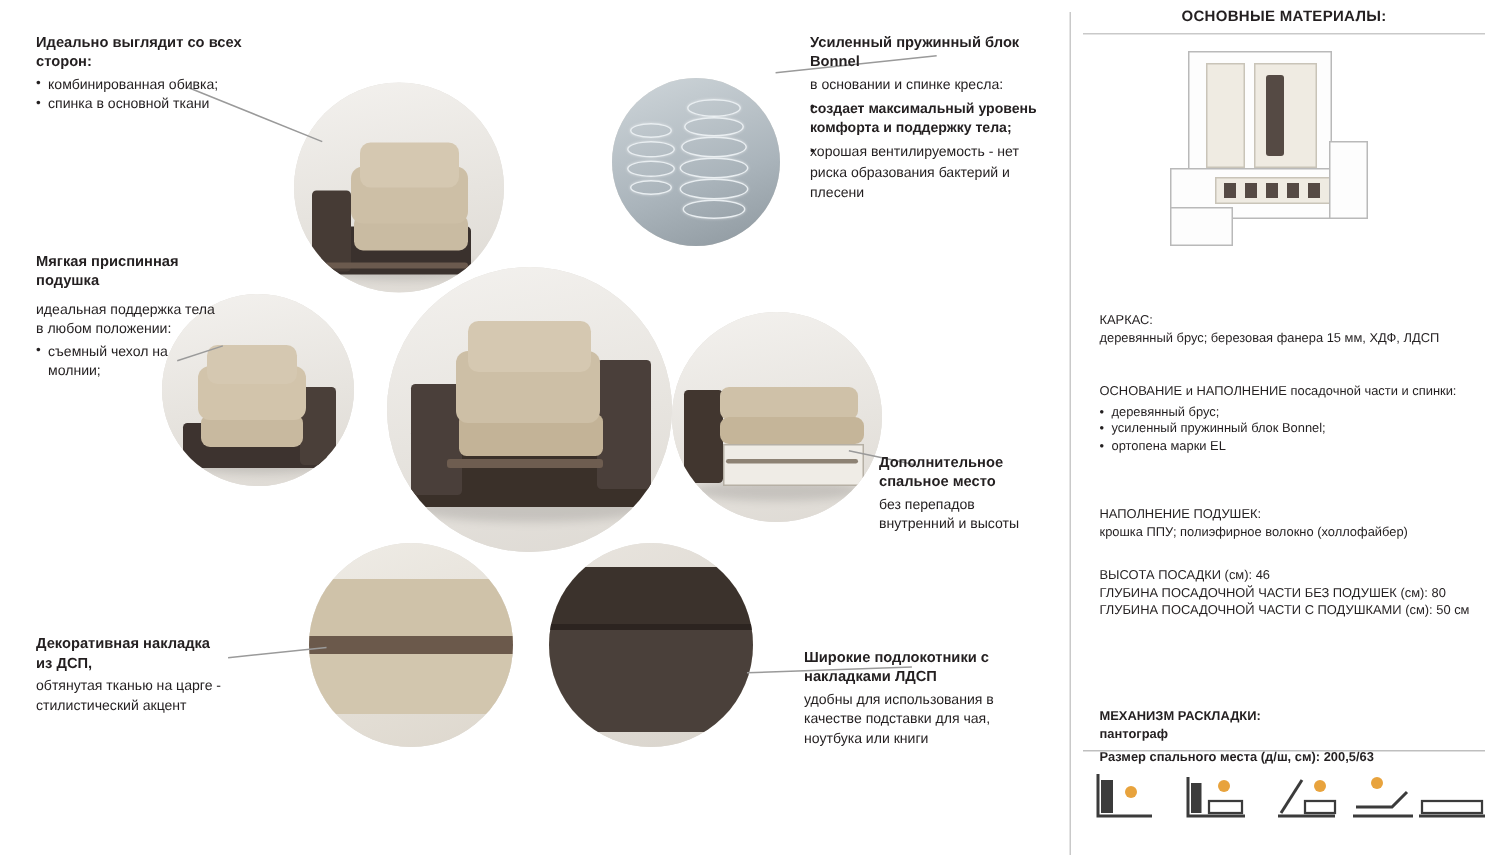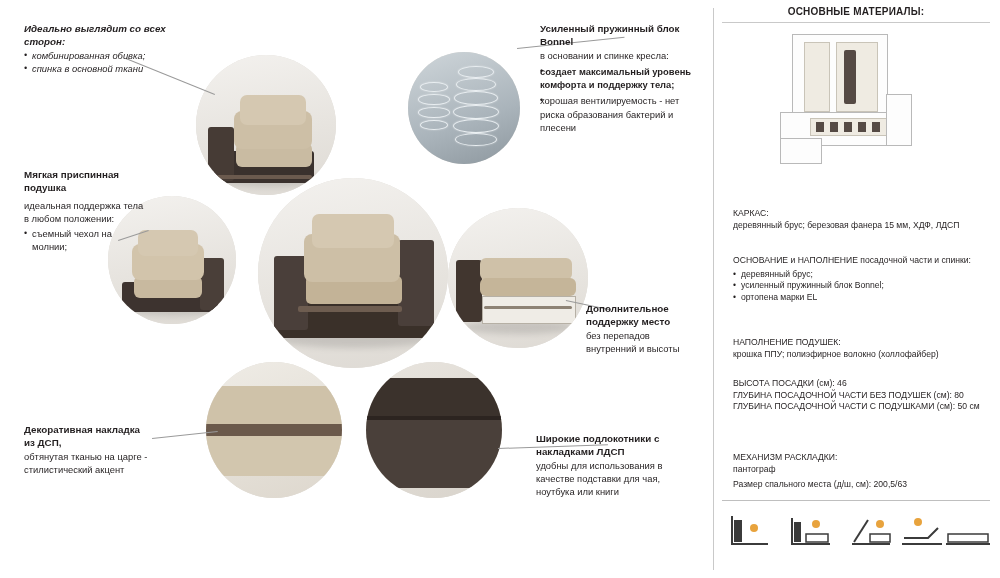--- a/index.html
+++ b/index.html
@@ -168,21 +168,21 @@
     <div class="strip" style="left:0px; top:54px; width:136px; height:4px; background:#2c2420; border-radius:0;"></div>
   </div>
 
   <div class="line" style="left:126px; top:58px; width:96px; transform:rotate(22deg);"></div>
   <div class="line" style="left:118px; top:240px; width:32px; transform:rotate(-18deg);"></div>
   <div class="line" style="left:152px; top:438px; width:66px; transform:rotate(-6deg);"></div>
   <div class="line" style="left:517px; top:48px; width:108px; transform:rotate(-6deg);"></div>
   <div class="line" style="left:566px; top:300px; width:46px; transform:rotate(12deg);"></div>
   <div class="line" style="left:498px; top:448px; width:110px; transform:rotate(-2deg);"></div>
 
-  <div class="txt" style="left:24px; top:22px; width:164px;font-style:italic;">
+  <div class="txt" style="left:24px; top:22px; width:164px;">
     <span class="ttl">Идеально выглядит со всех сторон:</span>
     <ul class="bullets">
       <li>комбинированная обивка;</li>
       <li>спинка в основной ткани</li>
     </ul>
   </div>
 
   <div class="txt" style="left:24px; top:168px; width:124px;">
     <span class="ttl">Мягкая приспинная подушка</span>
     <div style="margin-top:4px;">идеальная поддержка тела в любом положении:</div>
@@ -199,21 +199,21 @@
   <div class="txt right-align" style="left:540px; top:22px; width:160px;">
     <span class="ttl">Усиленный пружинный блок Bonnel</span>
     <div>в основании и спинке кресла:</div>
     <ul class="bullets" style="margin-top:3px;">
       <li style="padding-left:0; padding-right:8px;font-weight:bold;">создает максимальный уровень комфорта и поддержку тела;</li>
       <li style="padding-left:0; padding-right:8px; margin-top:3px;">хорошая вентилируемость - нет риска образования бактерий и плесени</li>
     </ul>
   </div>
 
   <div class="txt right-align" style="left:586px; top:302px; width:114px;">
-    <span class="ttl">Дополнительное поддержку место</span>
+    <span class="ttl">Дополнительное спальное место</span>
     <div>без перепадов внутренний и высоты</div>
   </div>
 
   <div class="txt right-align" style="left:536px; top:432px; width:164px;">
     <span class="ttl">Широкие подлокотники с накладками ЛДСП</span>
     <div>удобны для использования в качестве подставки для чая, ноутбука или книги</div>
   </div>
 
   <div class="v-divider"></div>
   <div class="h-divider-right"></div>
@@ -258,21 +258,21 @@
     <div>НАПОЛНЕНИЕ ПОДУШЕК:</div>
     <div>крошка ППУ; полиэфирное волокно (холлофайбер)</div>
   </div>
 
   <div class="spec" style="top:378px;">
     <div>ВЫСОТА ПОСАДКИ (см): 46</div>
     <div>ГЛУБИНА ПОСАДОЧНОЙ ЧАСТИ БЕЗ ПОДУШЕК (см): 80</div>
     <div>ГЛУБИНА ПОСАДОЧНОЙ ЧАСТИ С ПОДУШКАМИ (см): 50 см</div>
   </div>
 
-  <div class="spec" style="top:452px;">
+  <div class="spec" style="top:472px;font-weight:bold;">
     <div>МЕХАНИЗМ РАСКЛАДКИ:</div>
     <div>пантограф</div>
     <div style="margin-top:4px;">Размер спального места (д/ш, см): 200,5/63</div>
   </div>
 
   <div class="mech" style="left:728px;">
     <svg width="48" height="44" viewBox="0 0 48 44">
       <path d="M4 8 L4 36 L40 36" stroke="#3b3b3b" stroke-width="2" fill="none"></path>
       <rect x="6" y="12" width="8" height="22" fill="#3b3b3b"></rect>
       <circle cx="26" cy="20" r="4" fill="#e8a33d"></circle>

